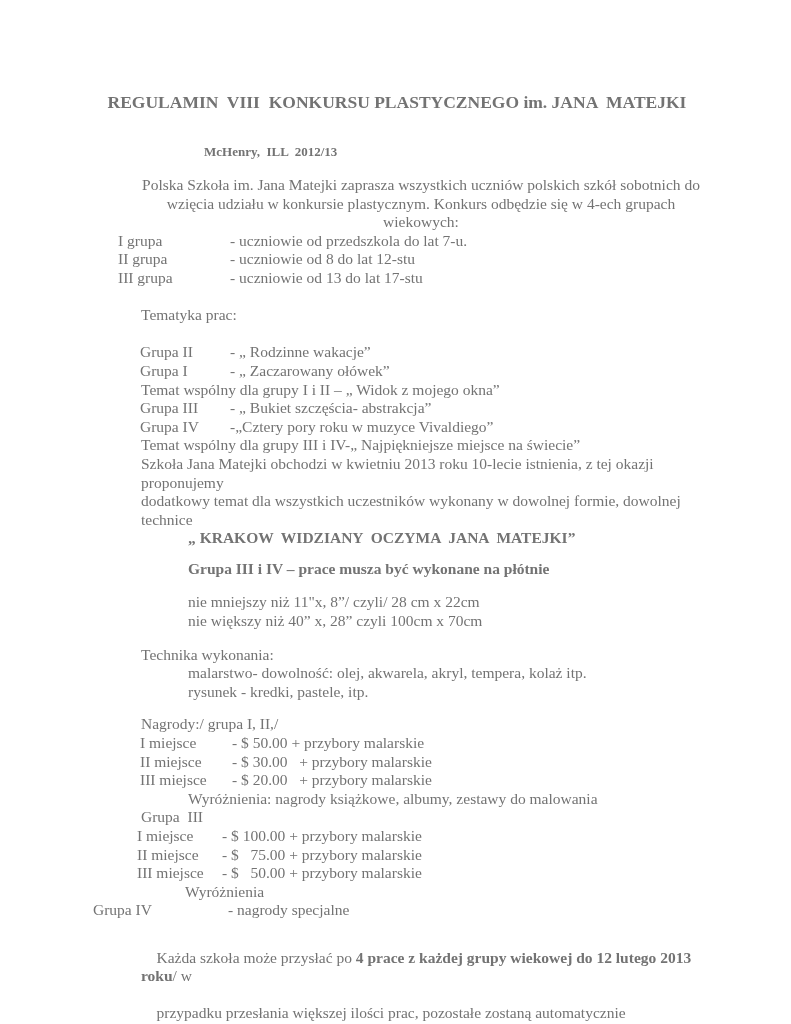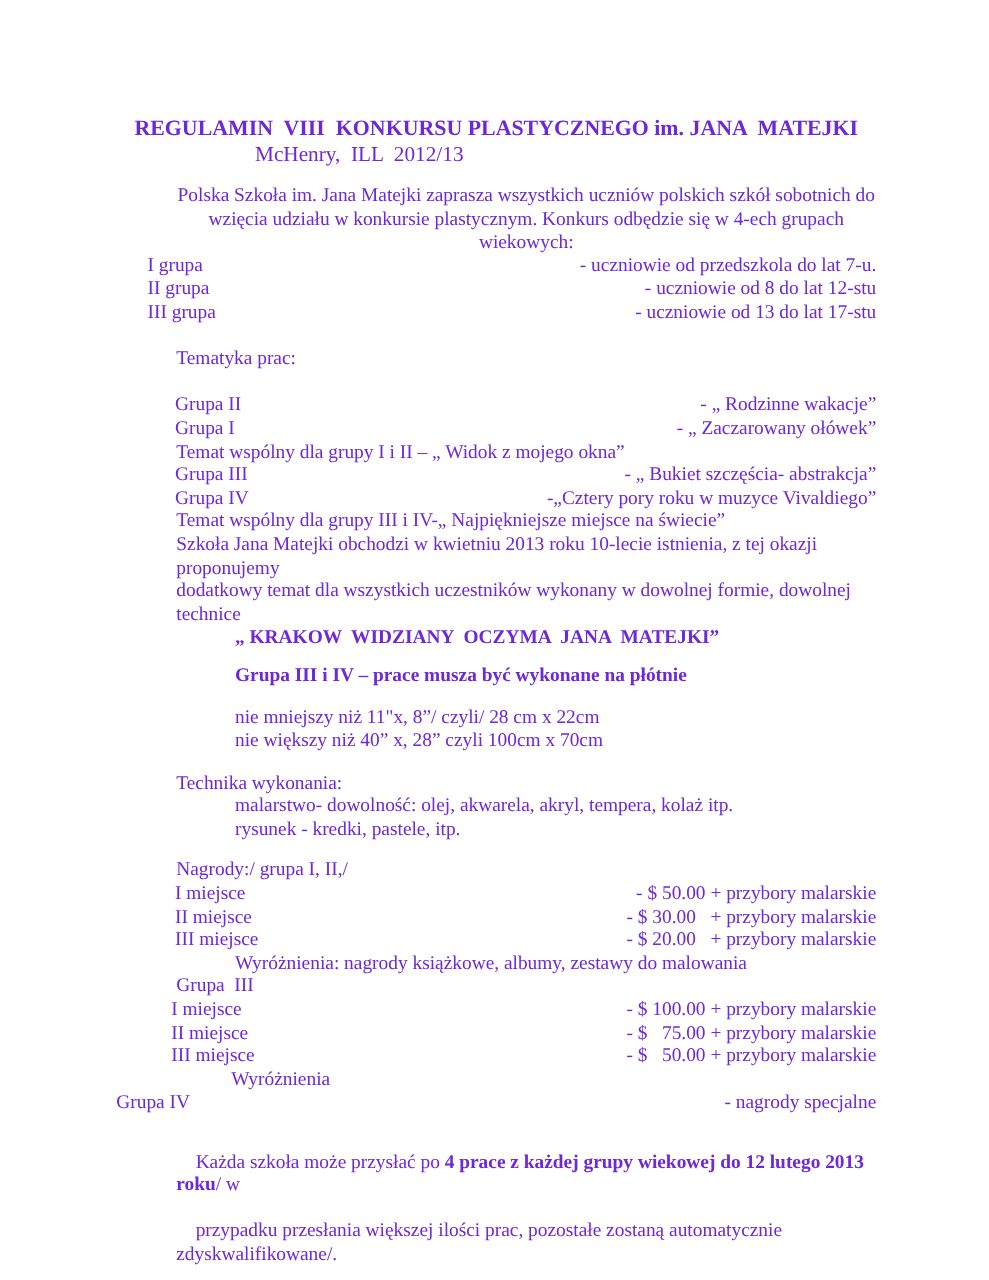--- a/index.html
+++ b/index.html
@@ -5,46 +5,47 @@
   html, body { margin: 0; padding: 0; background: #ffffff; }
   .page {
     position: relative;
     width: 791px;
     height: 1024px;
     background: #ffffff;
     box-sizing: border-box;
     padding: 92px 90px 0 93px;
     font-family: "Liberation Serif", "DejaVu Serif", serif;
     font-size: 15.5px;
-    color: #6d28d9;
+    color: #737373;
     overflow: hidden;
   }
   .t1 {
     font-weight: bold;
     font-size: 17.5px;
     line-height: 21px;
     text-align: center;
     white-space: pre-wrap;
   }
   .t2 {
-    font-weight: normal;
-    font-size: 17px;
+    font-weight: bold;
+    font-size: 13px;
     line-height: 21px;
     padding-left: 111px;
     white-space: pre-wrap;
+    margin-top: 28px;
   }
   .line {
     line-height: 18.6px;
     white-space: pre-wrap;
     margin-left: 48px;
   }
   .center { text-align: center; }
   .b { font-weight: bold; }
   .ind { padding-left: 47px; }
-  .row { display: flex; line-height: 18.6px; white-space: pre-wrap; justify-content: space-between; }
+  .row { display: flex; line-height: 18.6px; white-space: pre-wrap; }
   .row .lbl { flex: 0 0 auto; }
   .row-age { padding-left: 25px; }
   .row-age .lbl { width: 112px; }
   .row-theme { padding-left: 47px; }
   .row-theme .lbl { width: 90px; }
   .row-prize1 { padding-left: 47px; }
   .row-prize1 .lbl { width: 92px; }
   .row-prize2 { padding-left: 44px; }
   .row-prize2 .lbl { width: 85px; }
   .row-g4 .lbl { width: 135px; }

